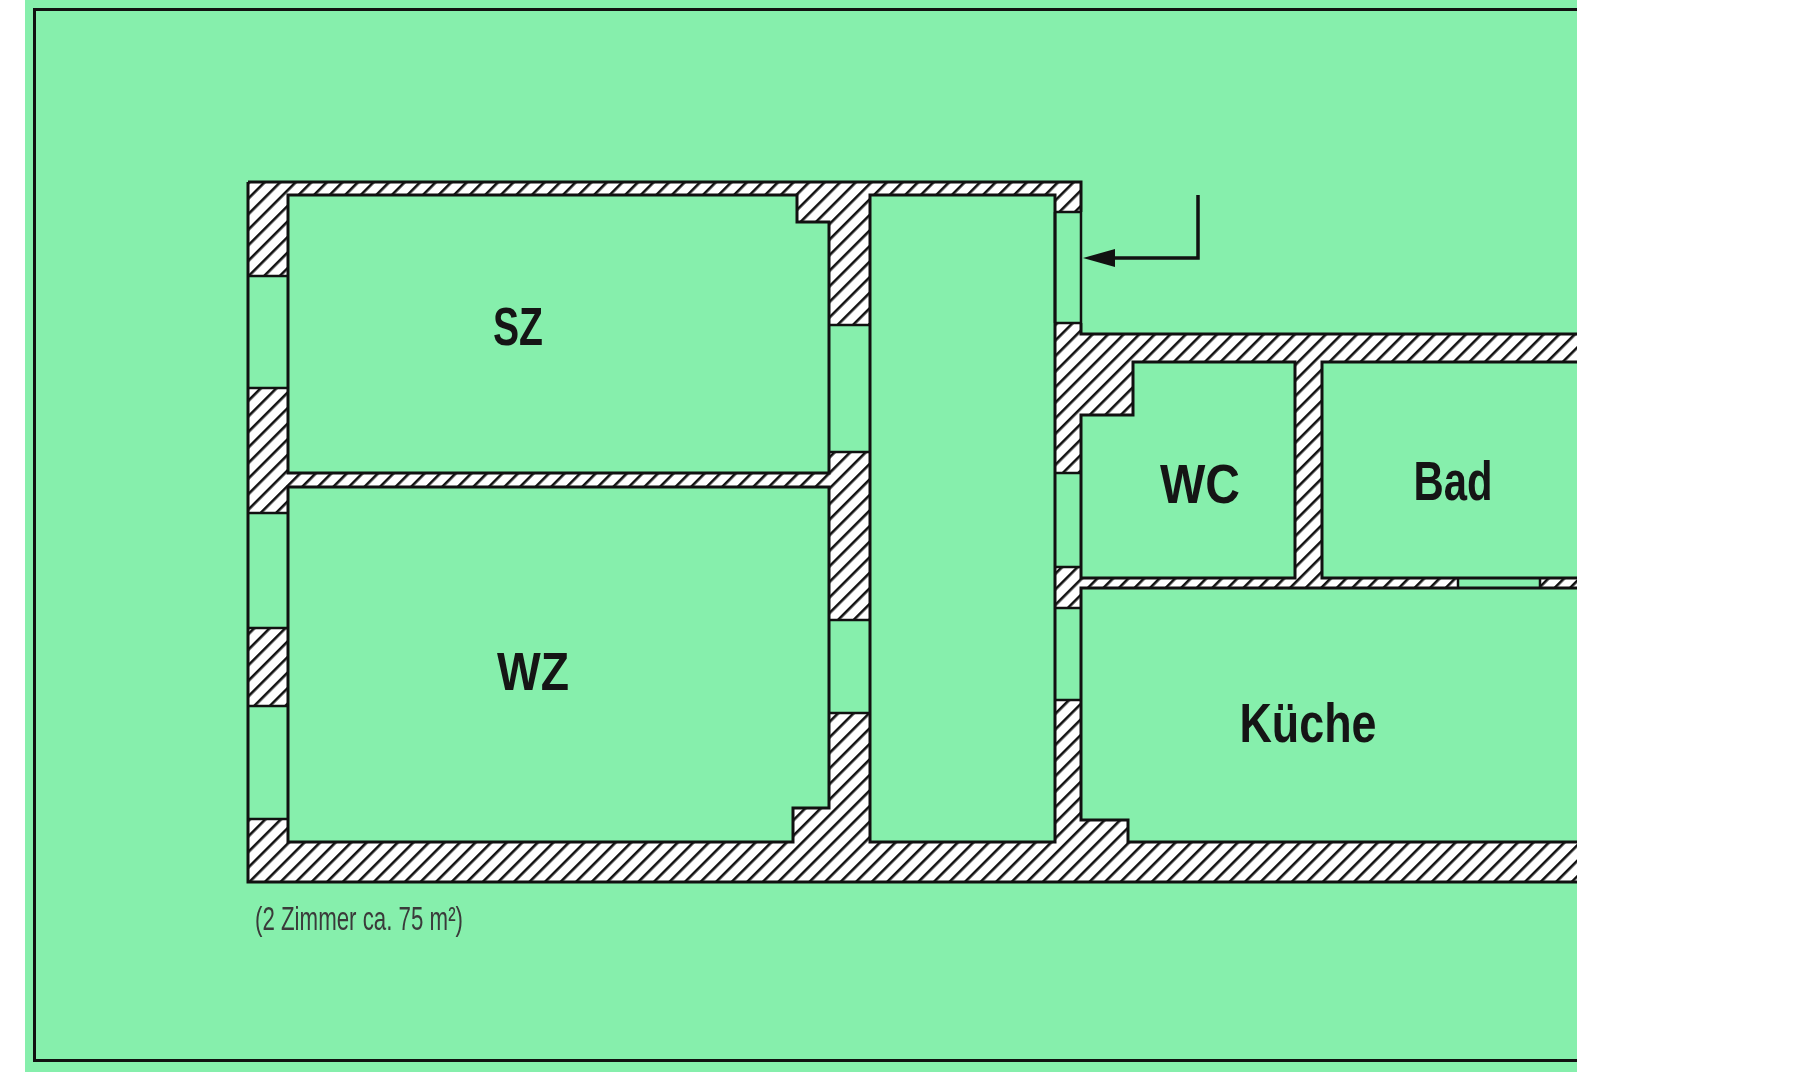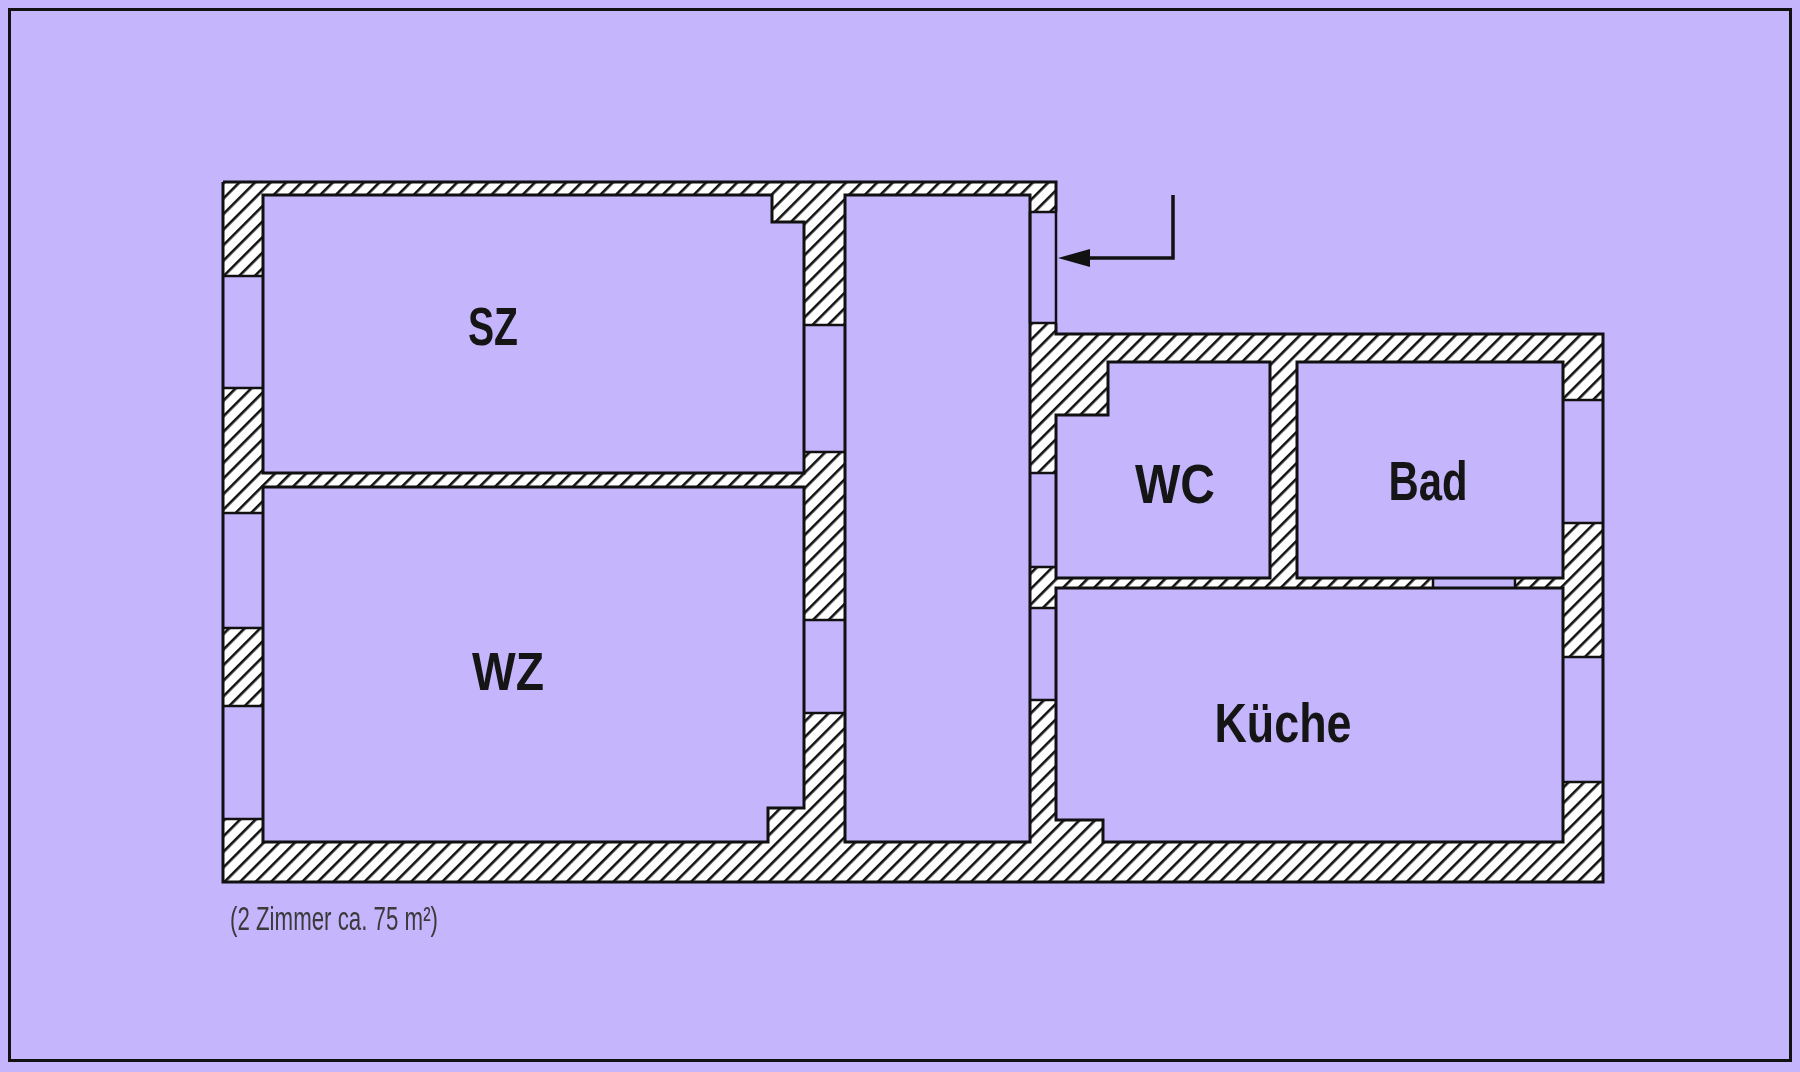--- a/index.html
+++ b/index.html
@@ -3,24 +3,25 @@
 <meta charset="utf-8">
 <style>
   html, body {
     margin: 0;
     padding: 0;
     background: #ffffff;
     font-family: "Liberation Sans", sans-serif;
   }
   .screen {
     position: relative;
-    width: 1800px;
+    width: 1552px;
     height: 1072px;
-    background: #c4b5fd;
+    background: #86efac;
     overflow: hidden;
+    margin-left: 25px;
   }
   .screen svg { display: block; }
   text.room-label {
     font-family: "Liberation Sans", "DejaVu Sans", sans-serif;
     font-weight: 700;
     fill: #151515;
   }
   text.caption {
     font-family: "Liberation Sans", "DejaVu Sans", sans-serif;
     font-weight: 400;

